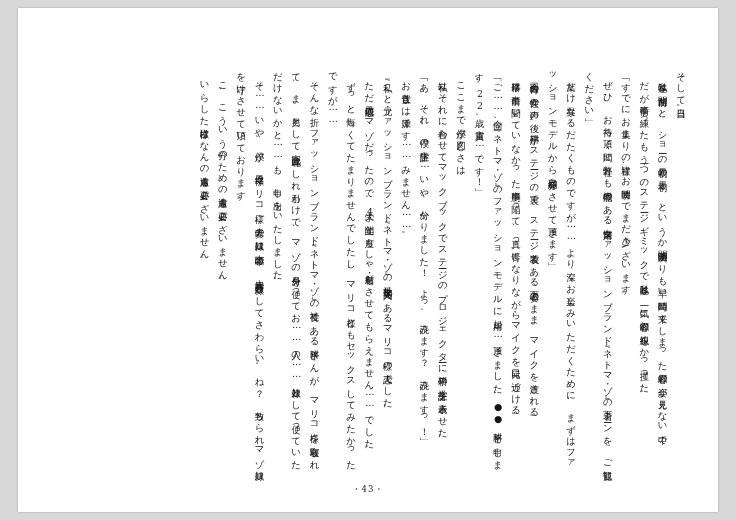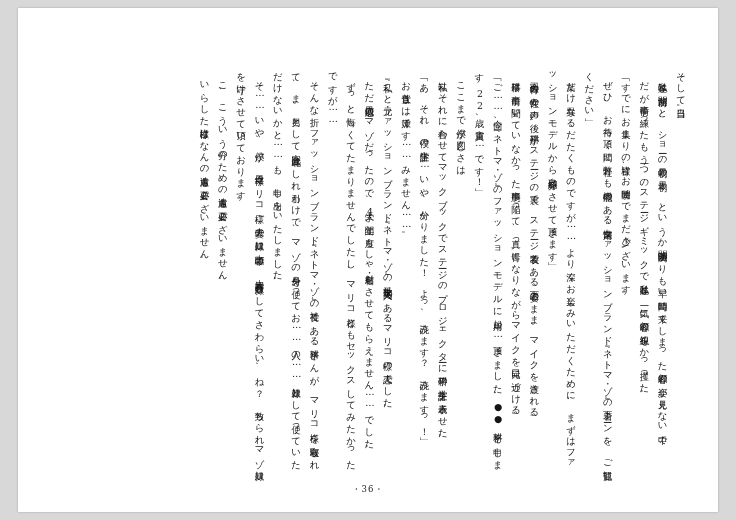--- a/index.html
+++ b/index.html
@@ -85,14 +85,14 @@
       <p>お仕置きは嫌です……みません……。</p>
       <p>『私こと元・ファッションブランド『ネトマ・ゾ』の社長次期夫人であるマリコ様の恋人でした。</p>
       <p>ただ最底辺のマゾだったので、大学4年間、一度もしゃ・射精をさせてもらえません……でした。</p>
       <p>ずっと悔しくてたまりませんでしたし、マリコ様ともセックスしてみたかったですが……</p>
       <p>そんな折、ファッションブランド『ネトマ・ゾ』の社長である耕平さんが、マリコ様を寝取られて、ま、男として完全敗北にしれ引わけで、マゾの身分を使ってお……入の……奴隷として使っていただけないかと……も、申し出をいたしました。</p>
       <p>そ……いや、僕が、健二様・マリコ様ご夫妻の奴隷に志願中で、夫婦共有奴隷としてさわらい、ね？　致ちられマゾ奴隷を守けさせて頂いております。</p>
       <p>こ、こういう分のための遠慮も必要ございません。</p>
       <p>いらした皆様はなんの遠慮も必要ございません。</p>
     </div>
   </div>
-  <div class="page-number">・36・</div>
+  <div class="page-number">・43・</div>
 </div>
 
 </body></html>

